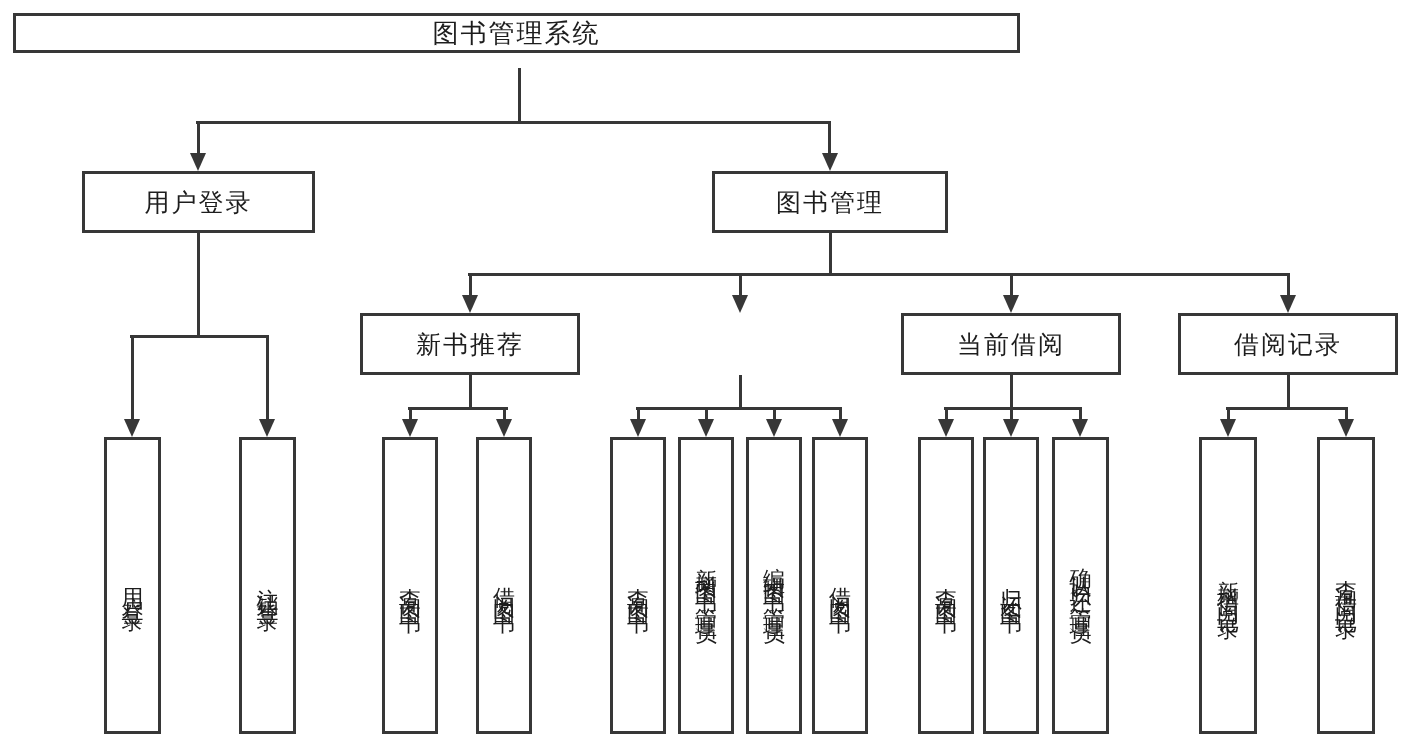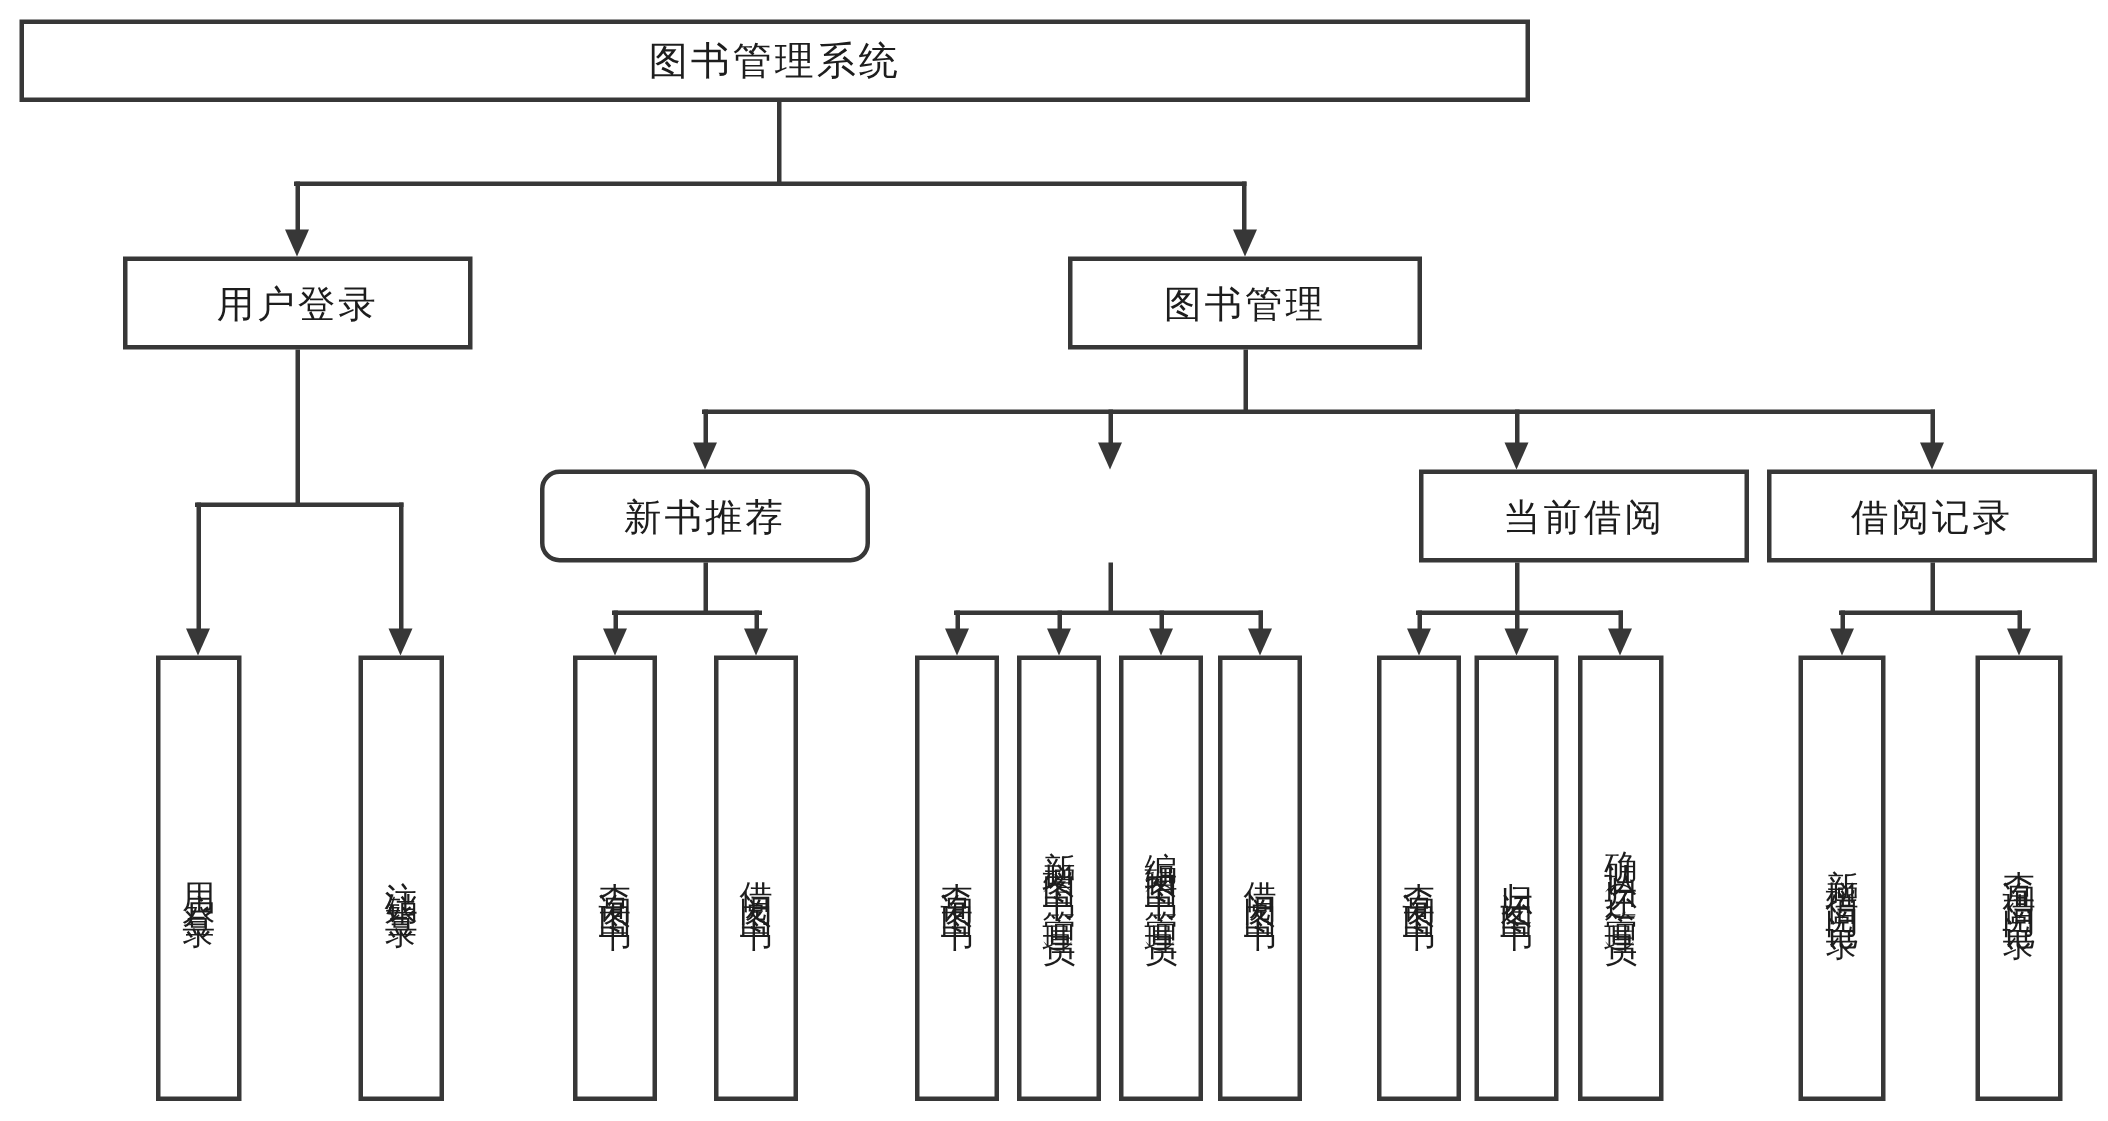--- a/index.html
+++ b/index.html
@@ -54,38 +54,38 @@
     text-shadow: 1px 1px 0 rgba(255,255,255,0.85);
     white-space: nowrap;
     z-index: 5;
   }
 </style>
 </head>
 <body>
 
 <div id="canvas">
 
-  <div class="box" style="left:13px; top:13px; width:1007px; height:55px;">
+  <div class="box" style="left:13px; top:13px; width:1007px; height:40px;">
     <span class="hlabel rootlabel">图书管理系统</span>
   </div>
 
   <div class="box" style="left:82px; top:171px; width:233px; height:62px;">
     <span class="hlabel">用户登录</span>
   </div>
 
   <div class="box" style="left:712px; top:171px; width:236px; height:62px;">
     <span class="hlabel">图书管理</span>
   </div>
 
-  <div class="box" style="left:360px; top:313px; width:220px; height:62px;border-radius:13px;">
+  <div class="box" style="left:360px; top:313px; width:220px; height:62px;">
     <span class="hlabel">新书推荐</span>
   </div>
 
 
-  <div class="box" style="left:901px; top:313px; width:220px; height:62px;margin-left:45px;">
+  <div class="box" style="left:901px; top:313px; width:220px; height:62px;">
     <span class="hlabel">当前借阅</span>
   </div>
 
   <div class="box" style="left:1178px; top:313px; width:220px; height:62px;">
     <span class="hlabel">借阅记录</span>
   </div>
 
   <div class="box" style="left:104px; top:437px; width:57px; height:297px;">
     <span class="vlabel">用户登录</span>
   </div>

